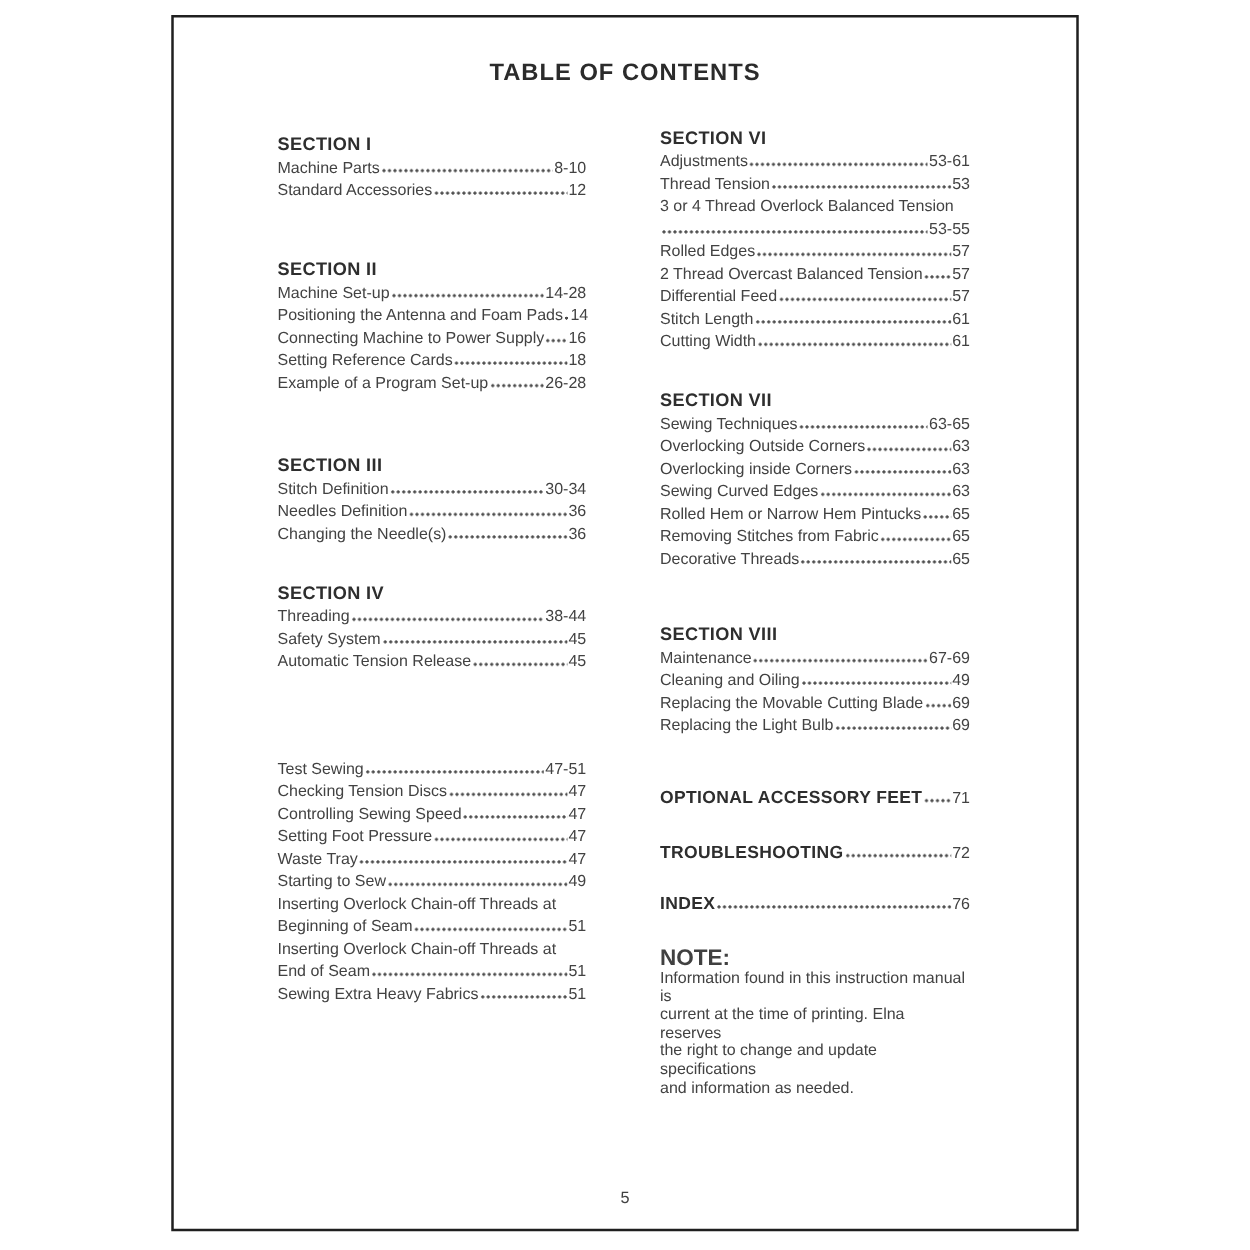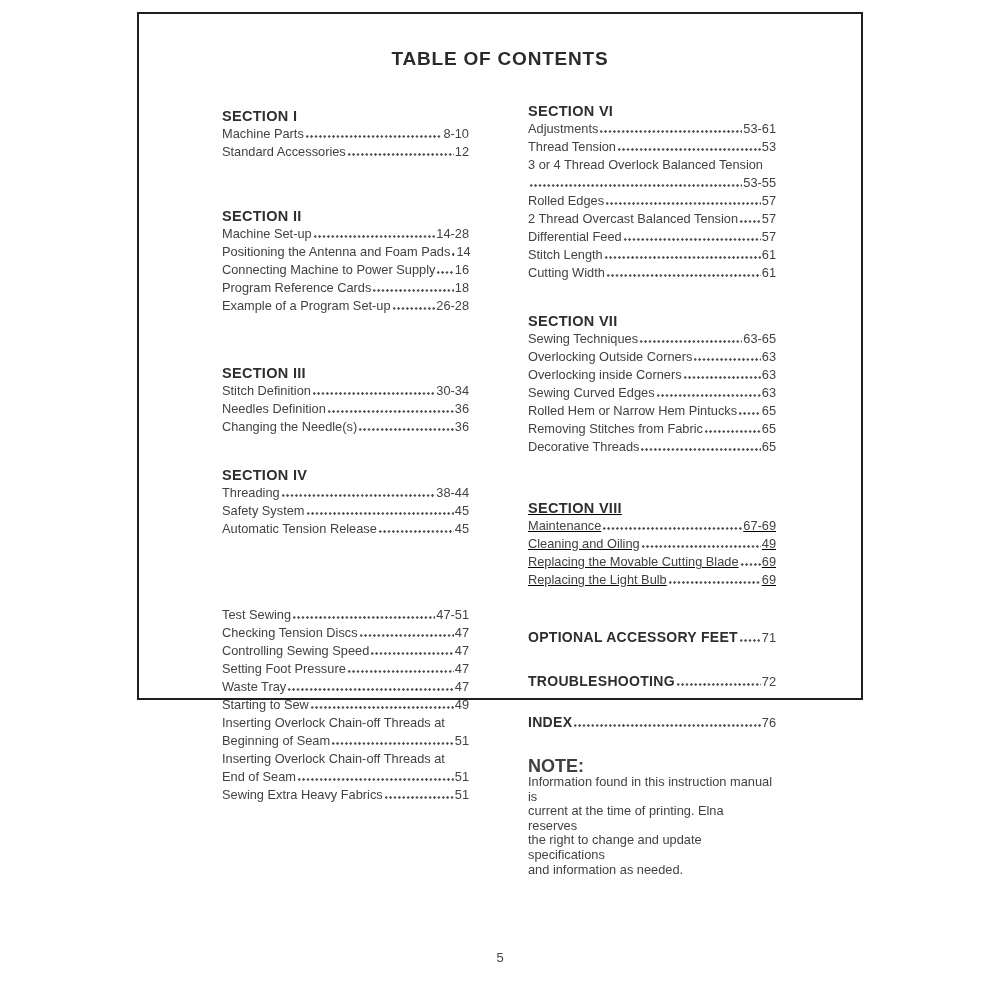--- a/index.html
+++ b/index.html
@@ -9,21 +9,21 @@
     height: 1000px;
     background: #ffffff;
     font-family: "Liberation Sans", "DejaVu Sans", sans-serif;
     overflow: hidden;
   }
   .page {
     position: absolute;
     left: 137px;
     top: 12px;
     width: 726px;
-    height: 688px;
+    height: 973px;
     background: #ffffff;
     border: 2px solid #1f1f1f;
     box-sizing: border-box;
   }
   .doc-title {
     position: absolute;
     top: 34px;
     left: 0;
     width: 100%;
     text-align: center;
@@ -38,21 +38,21 @@
   }
   #col-left  { left: 83px;  width: 247px; }
   #col-right { left: 389px; width: 248px; top: 88px; }
 
   .toc-section { margin: 0; }
   #col-left  .toc-section:nth-of-type(2) { margin-top: 46px; }
   #col-left  .toc-section:nth-of-type(3) { margin-top: 49px; }
   #col-left  .toc-section:nth-of-type(4) { margin-top: 30px; }
   #col-left  .toc-section:nth-of-type(5) { margin-top: 68px; }
   #col-right .toc-section:nth-of-type(2) { margin-top: 30px; }
-  #col-right .toc-section:nth-of-type(3) { margin-top: 43px; text-decoration: underline; }
+  #col-right .toc-section:nth-of-type(3) { margin-top: 43px; }
 
   .sec-head {
     font-size: 14.5px;
     font-weight: bold;
     letter-spacing: 0.3px;
     color: #2e2e2e;
     line-height: 18px;
     height: 18px;
   }
   .toc-row {
@@ -156,21 +156,21 @@
               <span class="pg">14</span>
             </div>
 
             <div class="toc-row">
               <span class="lbl">Connecting Machine to Power Supply</span>
               <span class="leader"></span>
               <span class="pg">16</span>
             </div>
 
             <div class="toc-row">
-              <span class="lbl">Program Reference Cards</span>
+              <span class="lbl">Setting Reference Cards</span>
               <span class="leader"></span>
               <span class="pg">18</span>
             </div>
 
 
             <div class="toc-row">
               <span class="lbl">Example of a Program Set-up</span>
               <span class="leader"></span>
               <span class="pg">26-28</span>
             </div>

